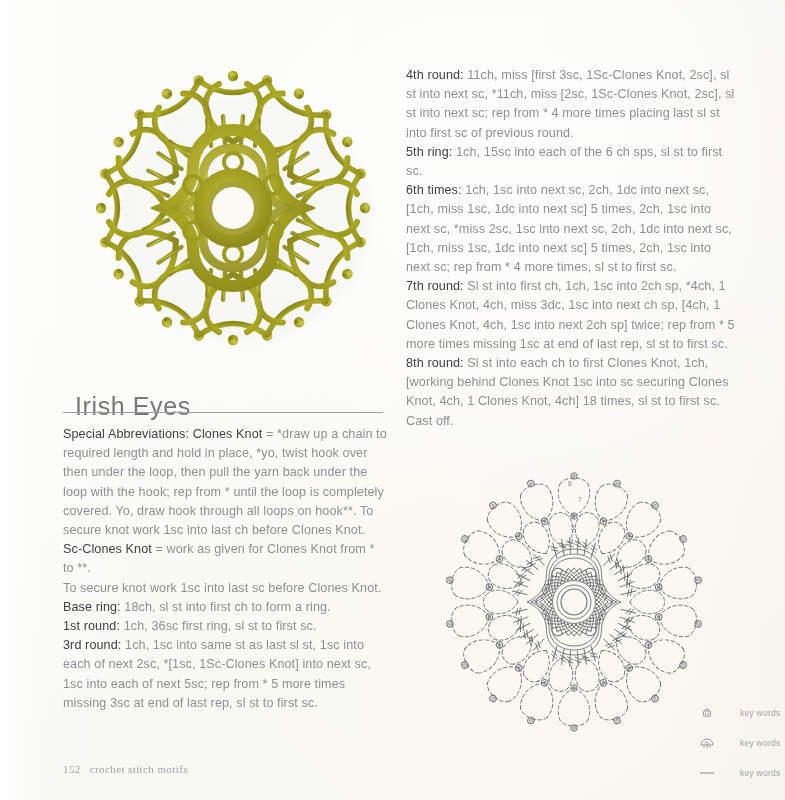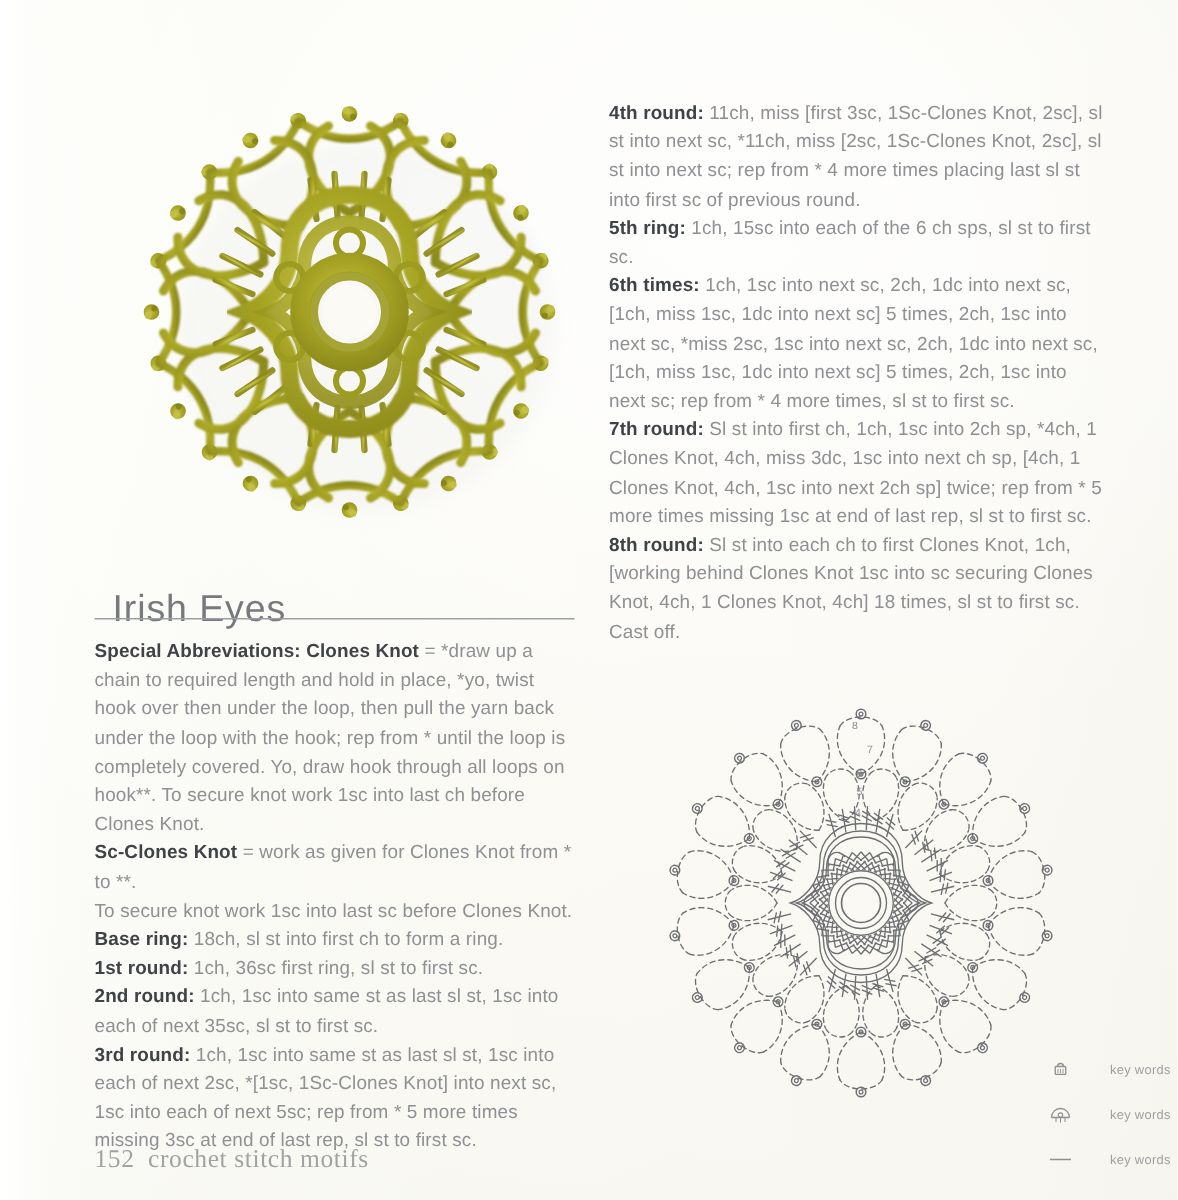--- a/index.html
+++ b/index.html
@@ -39,21 +39,21 @@
     font-size: 12.6px;
     line-height: 19.2px;
     color: #8e9093;
     letter-spacing: 0.1px;
   }
   .col-left  { left: 63px;  top: 425px; width: 324px; }
   .col-right { left: 406px; top: 66px;  width: 330px; }
   .col p { margin: 0; }
   .col b, .col .lbl {
     color: #3f4246;
-    font-weight: bold;
+    font-weight: normal;
   }
   .col .eq { color: #8e9093; font-weight: normal; }
 
   
   .title {
     position: absolute;
     left: 63px;
     top: 379px;
     font-size: 25px;
     line-height: 30px;
@@ -70,21 +70,21 @@
     height: 1px;
     background: #9aa0a6;
   }
 
   
   .footer {
     position: absolute;
     left: 63px;
     top: 763px;
     font-family: "Liberation Serif", serif;
-    font-size: 17px;
+    font-size: 11px;
     color: #a0a2a4;
     letter-spacing: 0.4px;
   }
   .footer .folio { margin-right: 9px; }
 
   
   .photo {
     position: absolute;
     left: 86px;
     top: 58px;
@@ -440,23 +440,20 @@
       <span class="lbl">Sc-Clones Knot</span><span class="eq"> = </span><span>work as given for Clones Knot from * to **.</span>
     </p>
     <p>
       <span>To secure knot work 1sc into last sc before Clones Knot.</span>
     </p>
     <p>
       <span class="lbl">Base ring:</span><span class="eq"> </span><span>18ch, sl st into first ch to form a ring.</span>
     </p>
     <p>
       <span class="lbl">1st round:</span><span class="eq"> </span><span>1ch, 36sc first ring, sl st to first sc.</span>
-    </p>
-    <p>
-      <span class="lbl">2nd round:</span><span class="eq"> </span><span>1ch, 1sc into same st as last sl st, 1sc into each of next 35sc, sl st to first sc.</span>
     </p>
     <p>
       <span class="lbl">3rd round:</span><span class="eq"> </span><span>1ch, 1sc into same st as last sl st, 1sc into each of next 2sc, *[1sc, 1Sc-Clones Knot] into next sc, 1sc into each of next 5sc; rep from * 5 more times missing 3sc at end of last rep, sl st to first sc.</span>
     </p>
   </div>
 
   <div class="col col-right">
     <p>
       <span class="lbl">4th round:</span><span class="eq"> </span><span>11ch, miss [first 3sc, 1Sc-Clones Knot, 2sc], sl st into next sc, *11ch, miss [2sc, 1Sc-Clones Knot, 2sc], sl st into next sc; rep from * 4 more times placing last sl st into first sc of previous round.</span>
     </p>

